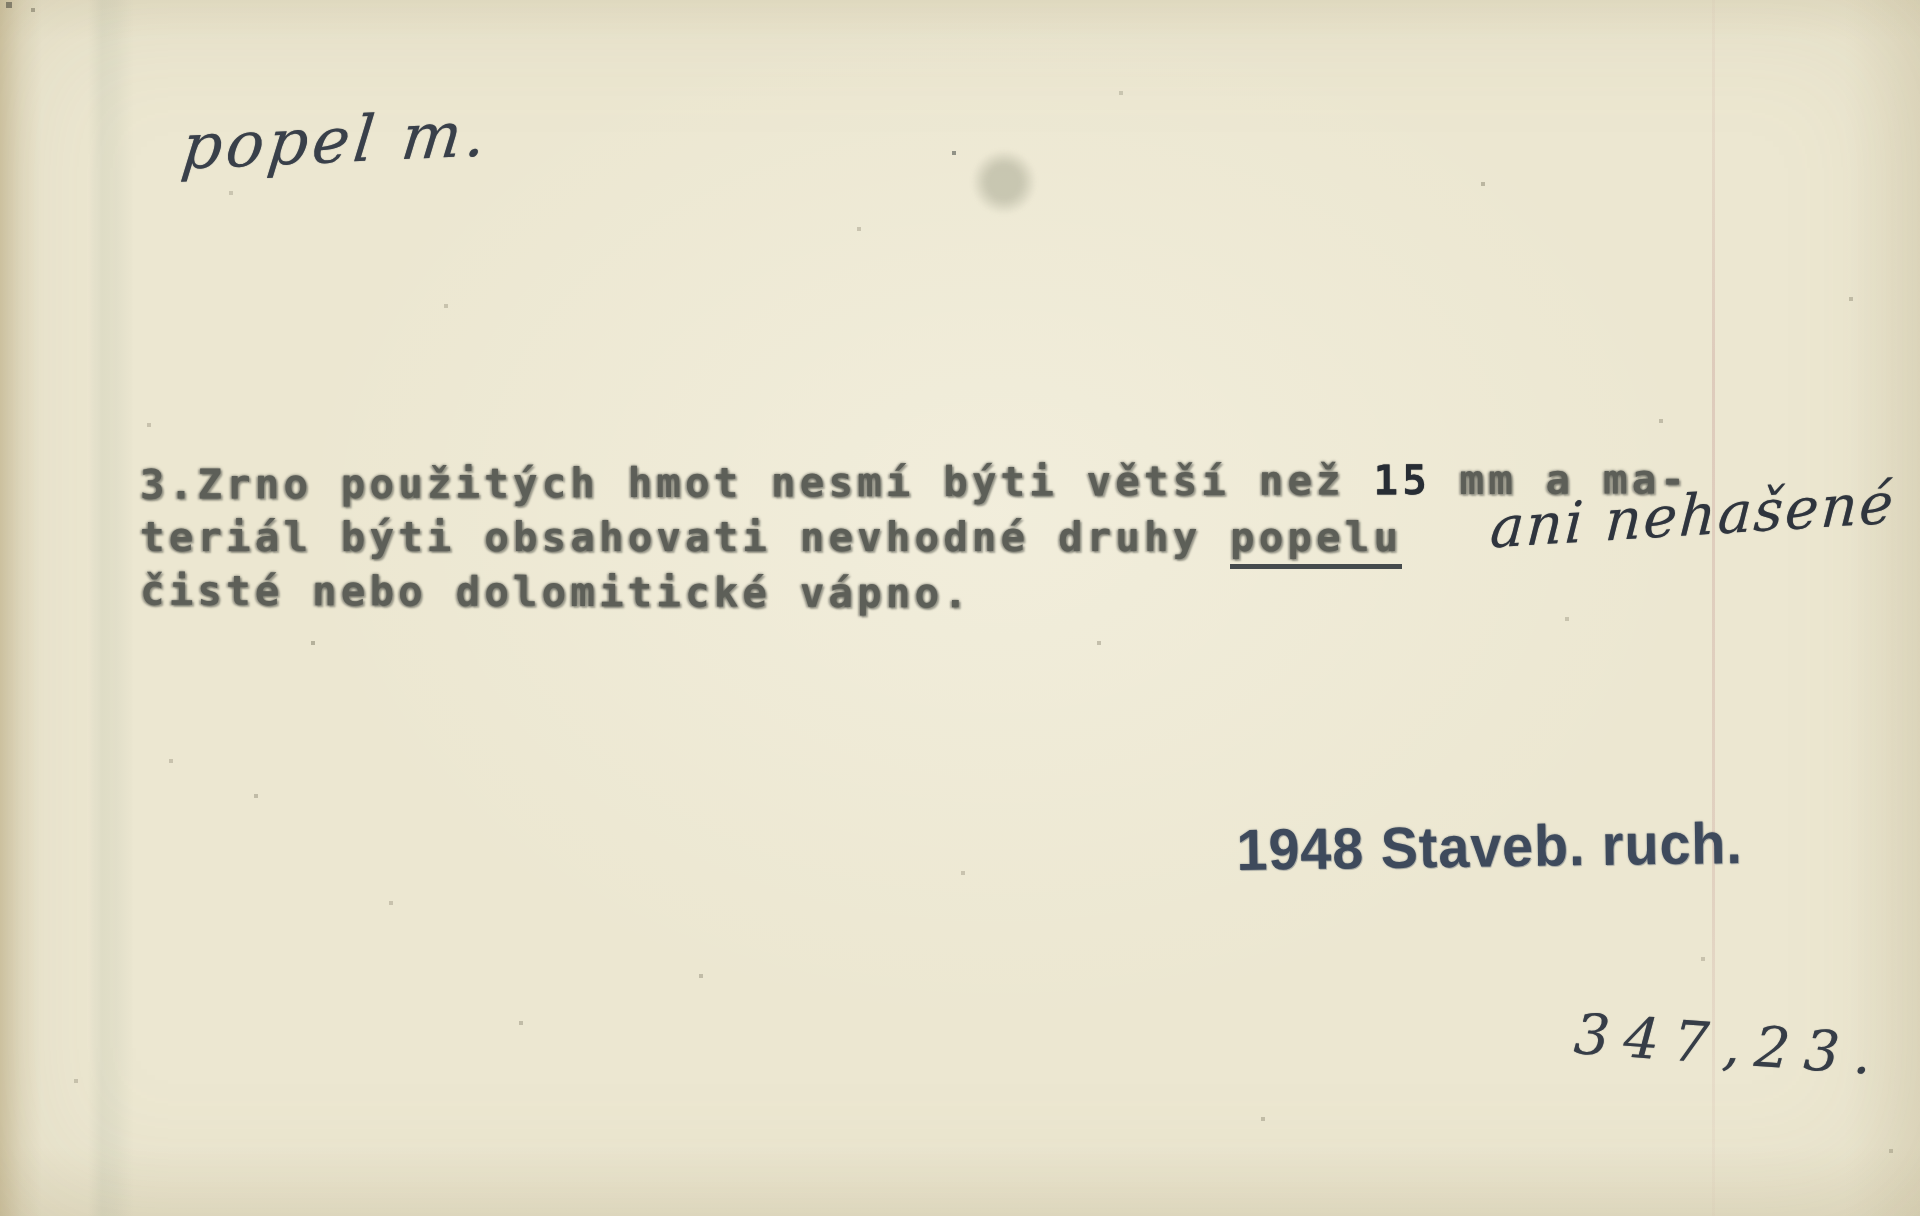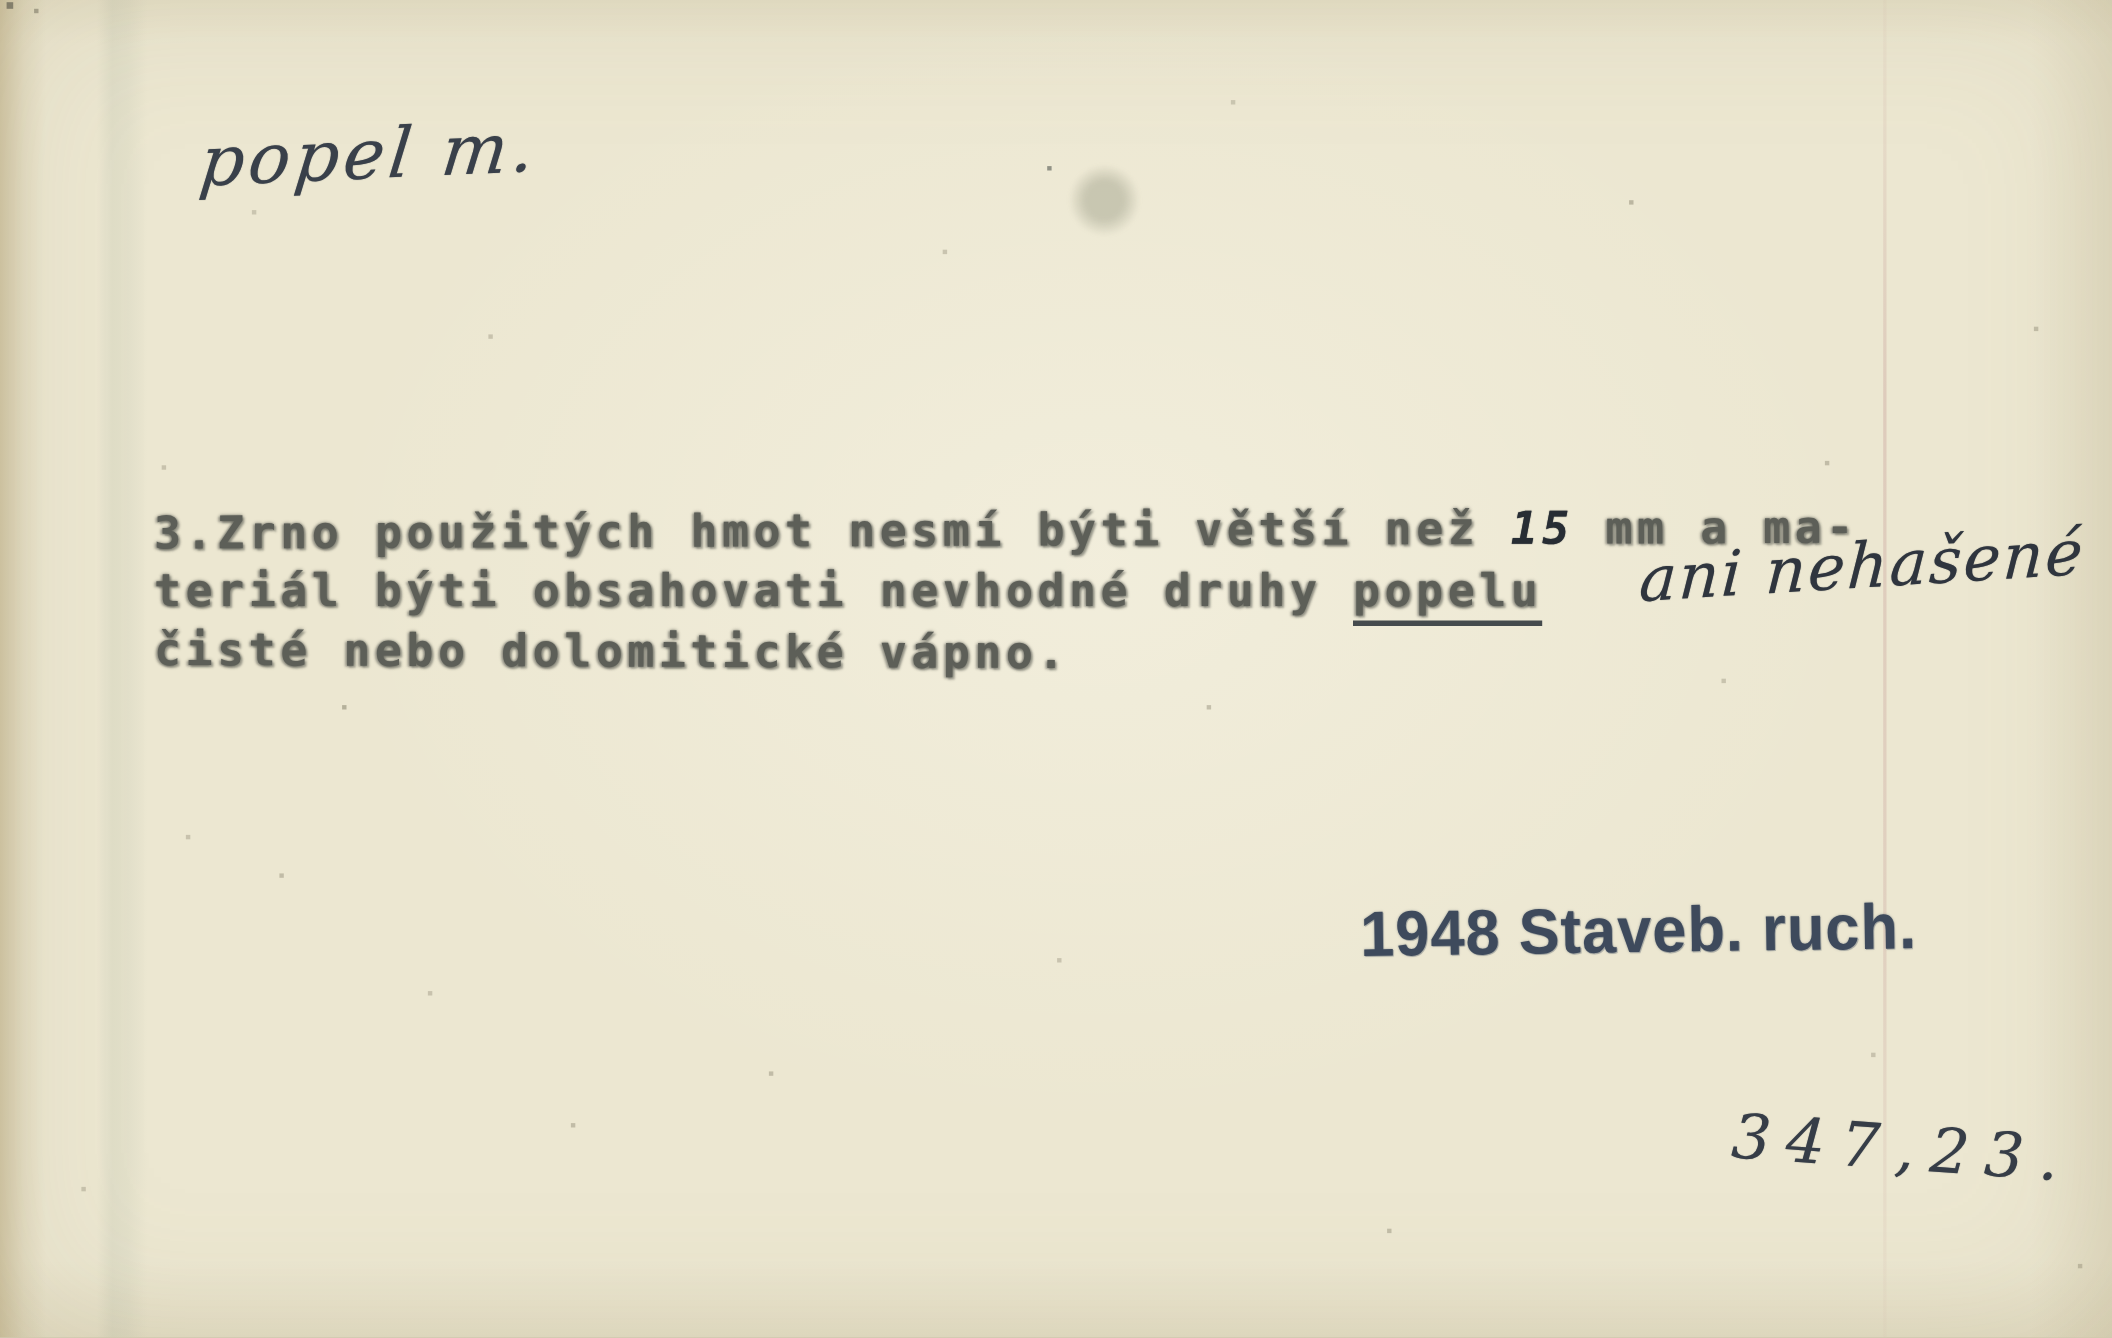--- a/index.html
+++ b/index.html
@@ -73,21 +73,20 @@
     color:#5d5f58;
     text-shadow:0 0 3px rgba(88,90,83,.9), 2px 2px 2px rgba(88,90,83,.45), -2px 1px 2px rgba(88,90,83,.35);
     white-space:pre;
   }
   .line1{ top:458px; transform:rotate(-0.2deg); }
   .line2{ top:513px; }
   .line3{ top:568px; transform:rotate(0.2deg); }
   .ink-num{
     color:#272d34;
     text-shadow:0 0 1px rgba(35,40,46,.9);
-    font-style:italic;
   }
   .underlined{
     border-bottom:5px solid rgba(46,52,58,.88);
     padding-bottom:3px;
   }
   .addition{
     left:1490px; top:482px; font-size:57px; letter-spacing:2px;
     transform:rotate(-3.5deg) skewX(-7deg);
     color:#2f353e;
     text-shadow:0 0 1px rgba(47,53,62,.6);

